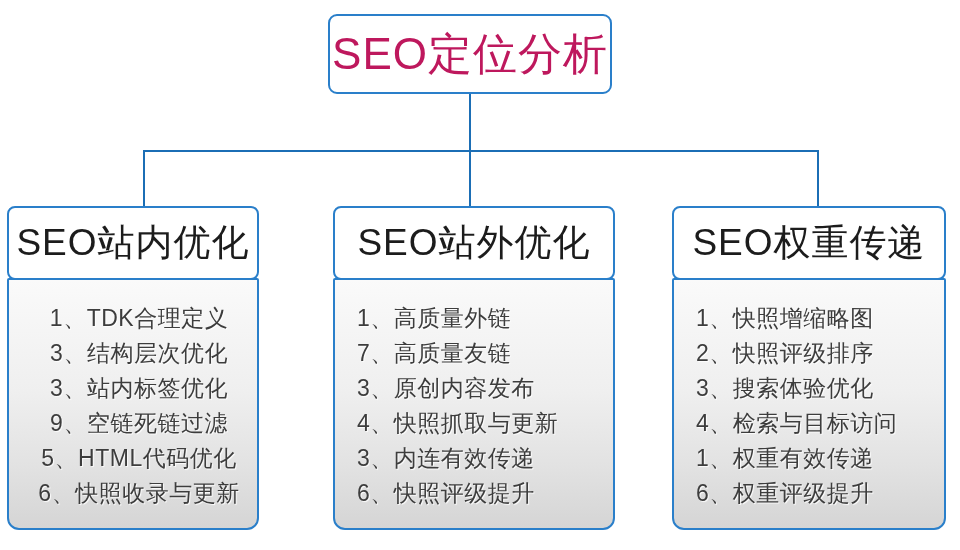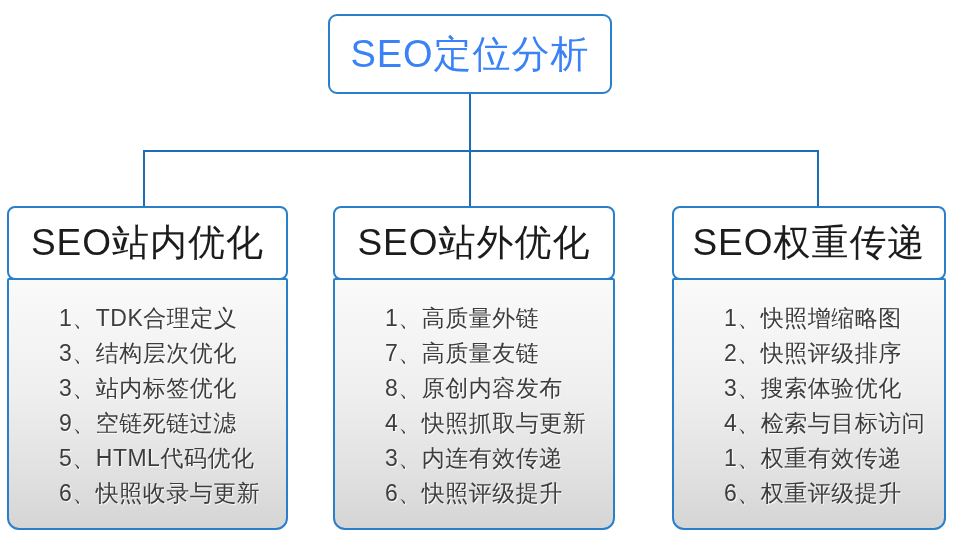--- a/index.html
+++ b/index.html
@@ -16,43 +16,43 @@
 
   
   .root-box {
     position: absolute;
     left: 328px; top: 14px;
     width: 284px; height: 80px;
     background: #ffffff;
     border: 2px solid #2a7fca;
     border-radius: 9px;
     display: flex; align-items: center; justify-content: center;
-    font-size: 38px;
-    color: #3b82f6;
+    font-size: 44px;
+    color: #be185d;
     letter-spacing: 1px;
     z-index: 3;
   }
 
   
   .line {
     position: absolute;
     background: #1b6eb5;
     z-index: 1;
   }
   .line.v { width: 2px; }
   .line.h { height: 2px; }
   .v-root   { left: 469px; top: 94px;  height: 58px; }
   .h-branch { left: 143px; top: 150px; width: 676px; }
   .v-left   { left: 143px; top: 150px; height: 58px; }
   .v-center { left: 469px; top: 150px; height: 58px; }
   .v-right  { left: 817px; top: 150px; height: 58px; }
 
   
   .column { position: absolute; top: 206px; z-index: 2; }
-  .col-1 { left: 7px;   width: 281px; }
+  .col-1 { left: 7px;   width: 252px; text-align: center; }
   .col-2 { left: 333px; width: 282px; }
   .col-3 { left: 672px; width: 274px; }
 
   .col-header {
     position: relative;
     width: 100%; height: 74px;
     background: #ffffff;
     border: 2px solid #2a7fca;
     border-radius: 8px;
     display: flex; align-items: center; justify-content: center;
@@ -72,21 +72,20 @@
     z-index: 1;
   }
   .list-item {
     height: 35px;
     line-height: 35px;
     font-size: 23px;
     color: #3d3d3d;
     letter-spacing: 0.5px;
     white-space: nowrap;
     text-shadow: 1px 1px 1px rgba(255,255,255,0.95);
-    margin-left: 28px;
   }
 </style>
 </head>
 <body>
 
 <div class="canvas">
 
   <div class="root-box">SEO定位分析</div>
 
   <div class="line v v-root"></div>
@@ -105,21 +104,21 @@
       <div class="list-item">5、HTML代码优化</div>
       <div class="list-item">6、快照收录与更新</div>
     </div>
   </div>
 
   <div class="column col-2">
     <div class="col-header">SEO站外优化</div>
     <div class="col-list">
       <div class="list-item">1、高质量外链</div>
       <div class="list-item">7、高质量友链</div>
-      <div class="list-item">8、原创内容发布</div>
+      <div class="list-item">3、原创内容发布</div>
       <div class="list-item">4、快照抓取与更新</div>
       <div class="list-item">3、内连有效传递</div>
       <div class="list-item">6、快照评级提升</div>
     </div>
   </div>
 
   <div class="column col-3">
     <div class="col-header">SEO权重传递</div>
     <div class="col-list">
       <div class="list-item">1、快照增缩略图</div>

